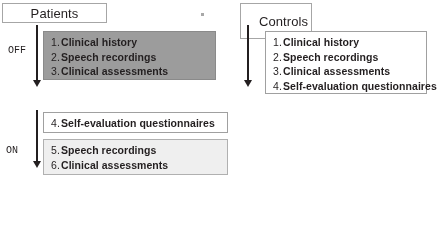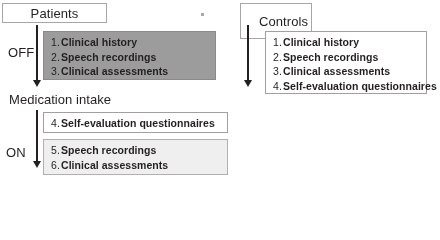--- a/index.html
+++ b/index.html
@@ -85,24 +85,25 @@
     width: 0;
     height: 0;
     border-left: 4px solid transparent;
     border-right: 4px solid transparent;
     border-top: 7px solid #231f20;
   }
 
   
   .plain-label {
     position: absolute;
-    font-size: 13px;
+    font-size: 10px;
     color: #231f20;
     white-space: nowrap;
     letter-spacing: 0.05px;
+    font-family: Liberation Mono, monospace;
   }
 
   .dot {
     position: absolute;
     width: 3px;
     height: 3px;
     background: #a8a8a8;
   }
 </style>
 </head>
@@ -133,21 +134,20 @@
         <span class="num">2.</span>
         <span class="txt">Speech recordings</span>
       </li>
       <li>
         <span class="num">3.</span>
         <span class="txt">Clinical assessments</span>
       </li>
     </ol>
   </div>
 
-  <div class="plain-label" style="left:9px; top:92px;">Medication intake</div>
 
   <div class="arrow" style="left:31px; top:110px; width:11px; height:58px;">
     <div class="shaft" style="height:51px;"></div>
     <div class="head"></div>
   </div>
 
   <div class="plain-label" style="left:6px; top:145px;">ON</div>
 
   <div class="list-box white" style="left:43px; top:112px; width:185px; height:21px;">
     <ol>

